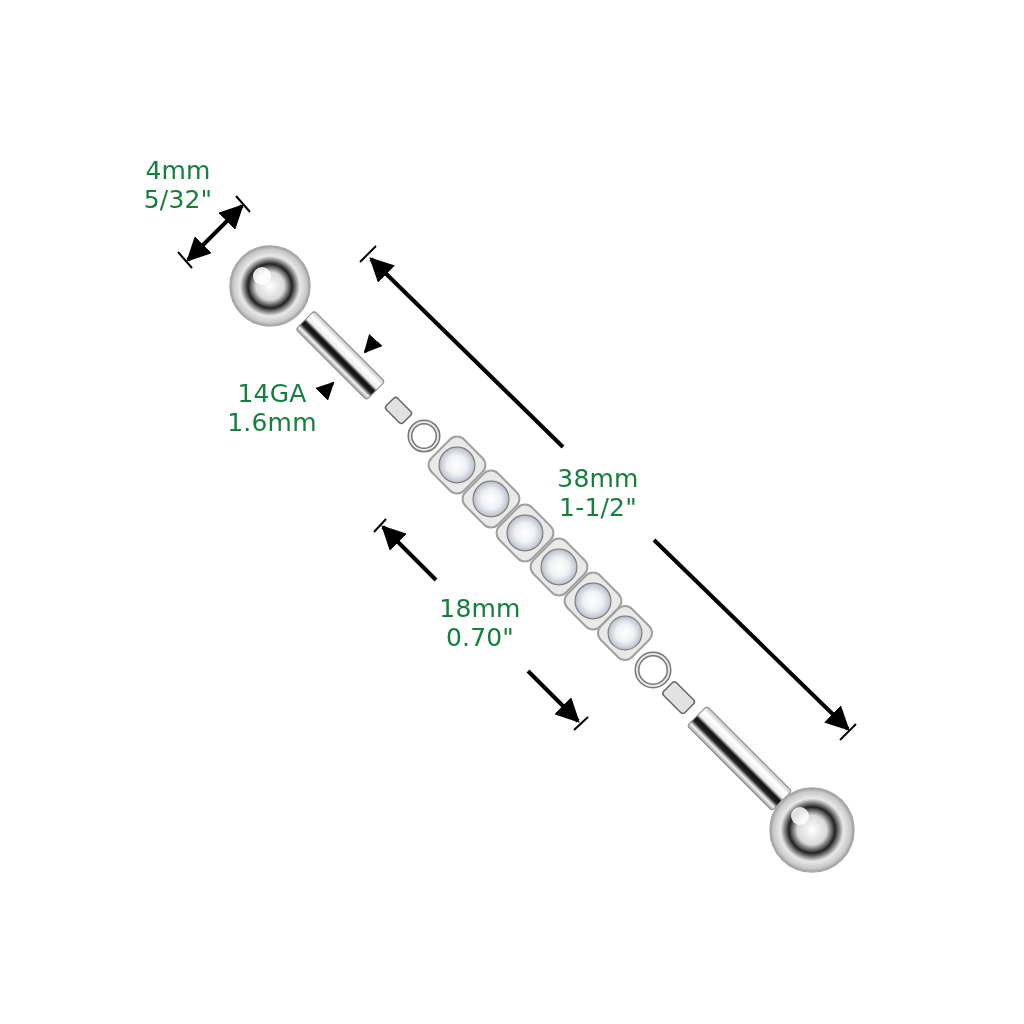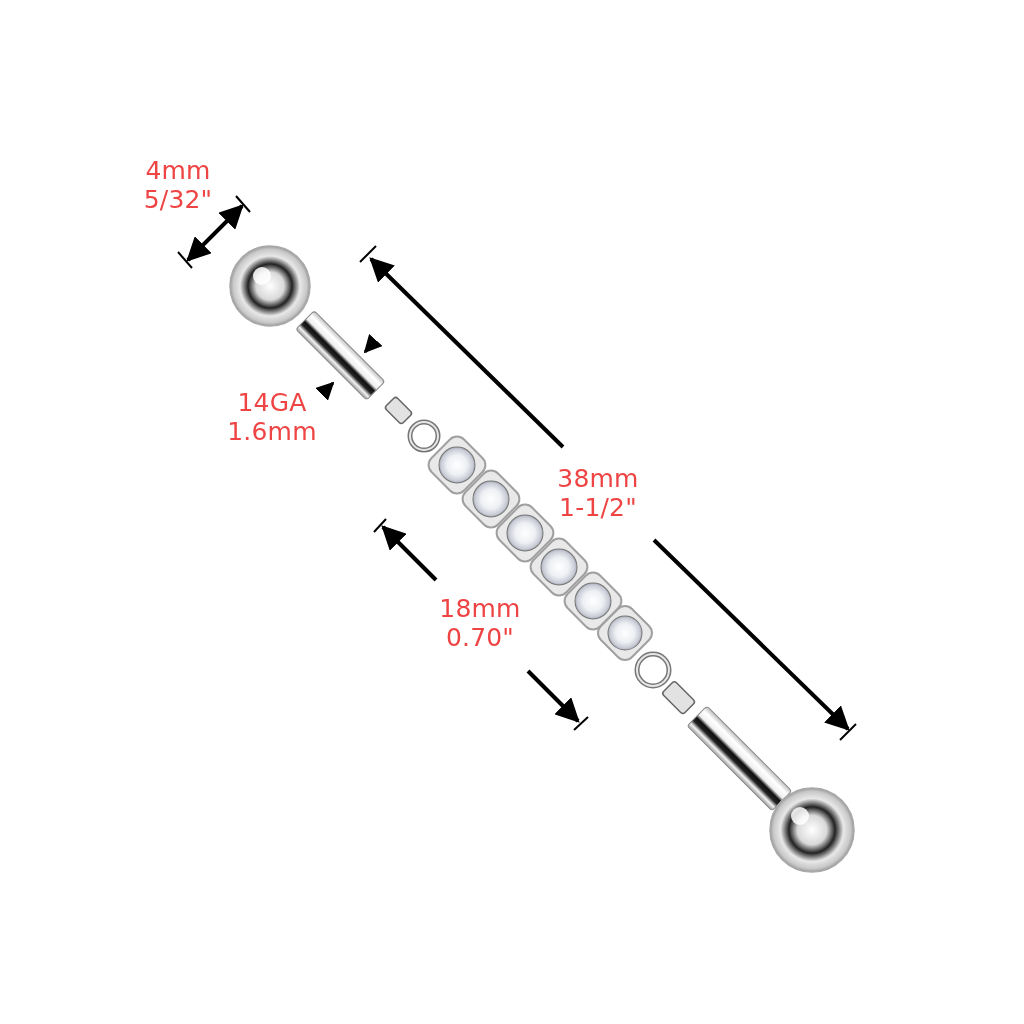--- a/index.html
+++ b/index.html
@@ -3,21 +3,21 @@
   <meta charset="utf-8">
   <style>
     html, body { margin: 0; padding: 0; background: #ffffff; }
     body { width: 1024px; height: 1024px; position: relative; overflow: hidden; }
     #canvas { position: absolute; left: 0; top: 0; width: 1024px; height: 1024px; }
     .label {
       position: absolute;
       font-family: "DejaVu Sans", sans-serif;
       font-size: 25px;
       line-height: 29px;
-      color: #ef4444;
+      color: #15803d;
       text-align: center;
       white-space: nowrap;
       letter-spacing: 0.2px;
     }
     .label span { display: block; }
   </style>
 </head>
 <body>
 
 <svg id="canvas" width="1024" height="1024" viewBox="0 0 1024 1024">
@@ -131,21 +131,21 @@
     <line x1="374" y1="532" x2="386" y2="519" stroke="#000" stroke-width="2"></line>
     <line x1="574" y1="730" x2="588" y2="717" stroke="#000" stroke-width="2"></line>
   </g>
 </svg>
 
 <div class="label" style="left:138px; top:156px; width:80px;">
   <span>4mm</span>
   <span>5/32"</span>
 </div>
 
-<div class="label" style="left:226px; top:388px; width:92px;">
+<div class="label" style="left:226px; top:379px; width:92px;">
   <span>14GA</span>
   <span>1.6mm</span>
 </div>
 
 <div class="label" style="left:548px; top:464px; width:100px;">
   <span>38mm</span>
   <span>1-1/2"</span>
 </div>
 
 <div class="label" style="left:432px; top:594px; width:96px;">

